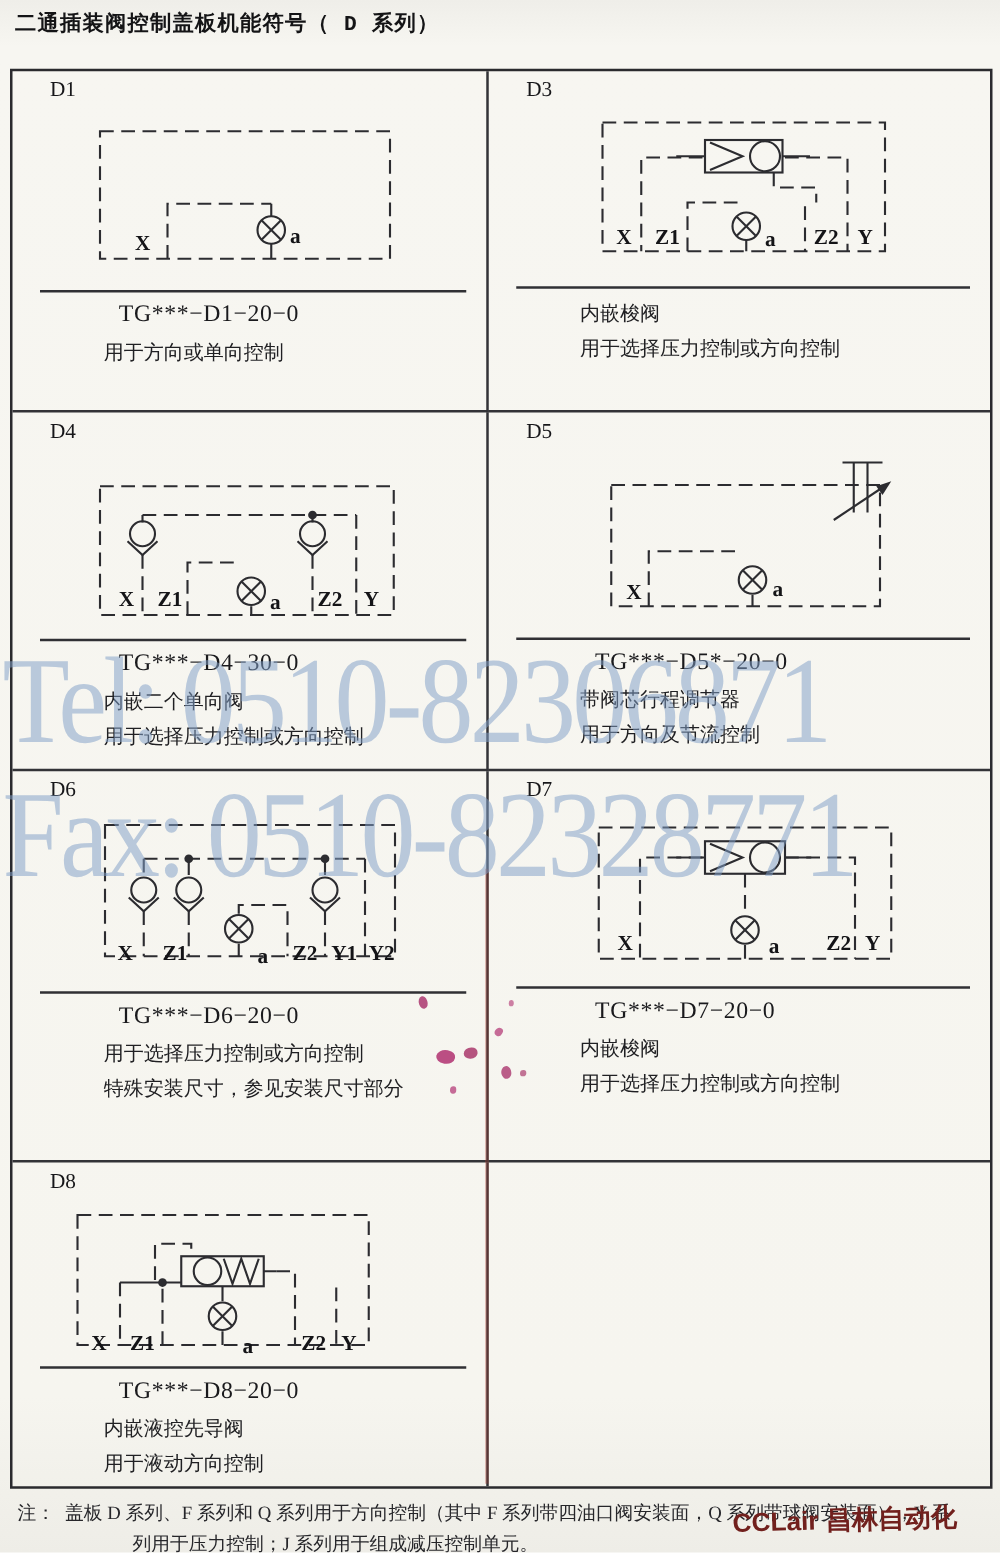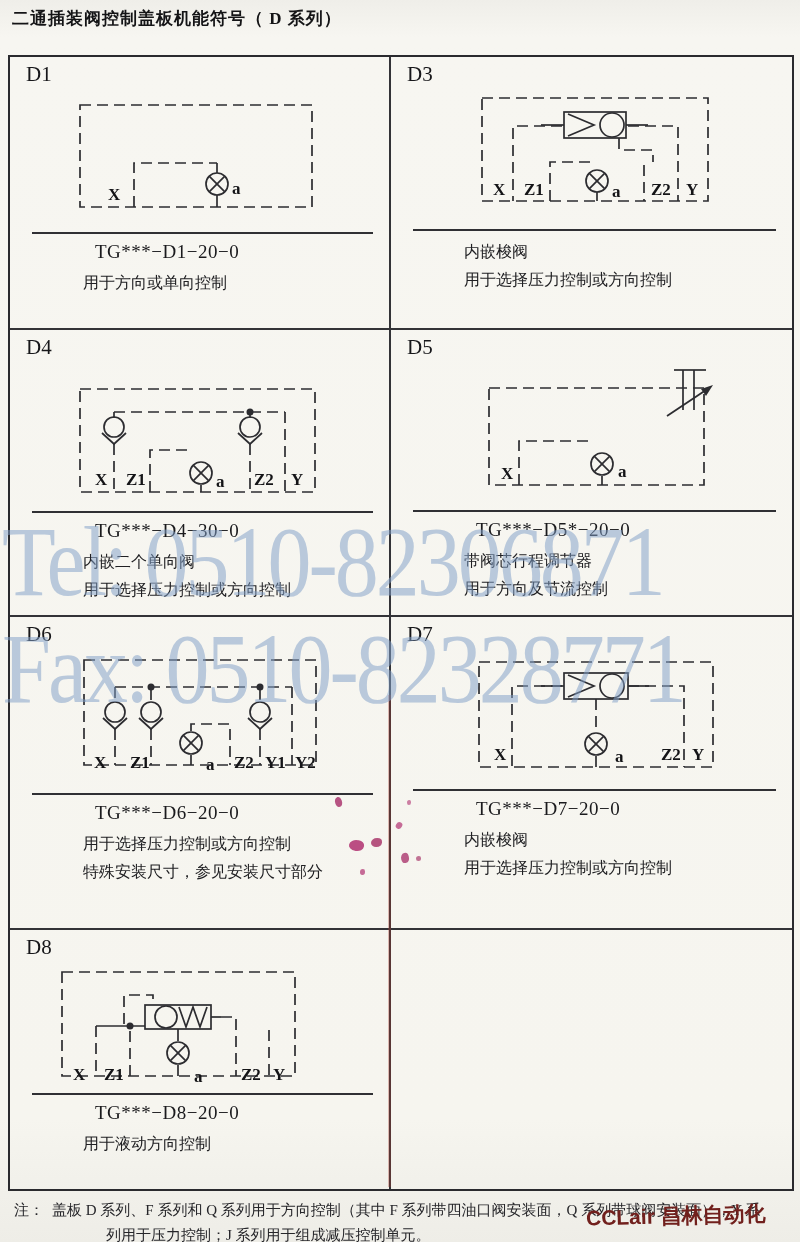--- a/index.html
+++ b/index.html
@@ -1,27 +1,27 @@
 <!DOCTYPE html>
 <html><head>
 <meta charset="utf-8">
 <style>
   html,body{margin:0;padding:0;}
   .page{position:relative;width:800px;height:1242px;overflow:hidden;
     background:linear-gradient(180deg,#efeee9,#f7f6f1 3%,#f6f5ef 90%,#eeede7);
     font-family:"Liberation Serif",serif;color:#1b1b1e;}
-  .title{position:absolute;left:12px;top:7px;font-family:Liberation Serif, serif;
+  .title{position:absolute;left:12px;top:7px;font-family:Liberation Mono, monospace;
     font-weight:bold;font-size:17px;letter-spacing:1px;color:#141416;}
   .tbl{position:absolute;left:8px;top:55px;width:786px;height:1136px;
     display:grid;grid-template-columns:381px 1fr;grid-template-rows:273px 287px 313px 1fr;
     border:2px solid #2a2a2e;box-sizing:border-box;}
   .cell{position:relative;box-sizing:border-box;}
   .bR{border-right:2px solid #333337;}
   .bB{border-bottom:2px solid #333337;}
-  .cLabel{position:absolute;left:16px;top:5px;font-size:21px;color:#17171a;}
+  .cLabel{position:absolute;left:30px;top:5px;font-size:17px;color:#17171a;}
   .schem{position:absolute;left:0;top:0;}
   svg.schem{stroke:#2c2c30;fill:none;stroke-width:1.7px;}
   svg.schem .d{stroke-dasharray:11 6;}
   svg.schem .plbl{fill:#141417;stroke:none;font:bold 17px "Liberation Serif",serif;}
   .sep{position:absolute;left:22px;right:16px;height:2px;background:#303034;}
   .txt{position:absolute;left:73px;right:6px;}
   .model{font-size:19px;letter-spacing:.5px;margin:0 0 6px 12px;color:#1a1a1d;}
   .desc{font-size:16px;line-height:1.72;margin:0;color:#202023;}
   .wm{position:absolute;left:2px;width:796px;white-space:nowrap;z-index:5;pointer-events:none;
     font-family:"Liberation Serif",serif;font-size:88px;letter-spacing:-3px;
@@ -276,20 +276,21 @@
         <text class="plbl" x="63" y="150">X</text>
         <text class="plbl" x="94" y="150">Z1</text>
         <text class="plbl" x="184" y="152">a</text>
         <text class="plbl" x="231" y="150">Z2</text>
         <text class="plbl" x="263" y="150">Y</text>
       </svg>
       <div class="cLabel">D8</div>
       <div class="sep" style="top:163px"></div>
       <div class="txt" style="top:172px">
         <p class="model">TG***−D8−20−0</p>
+        <p class="desc">内嵌液控先导阀</p>
         <p class="desc">用于液动方向控制</p>
       </div>
     </div>
 
     <div class="cell"></div>
   </div>
 
   <div class="wm tel">Tel: 0510-82306871</div>
   <div class="wm fax">Fax: 0510-82328771</div>
 

